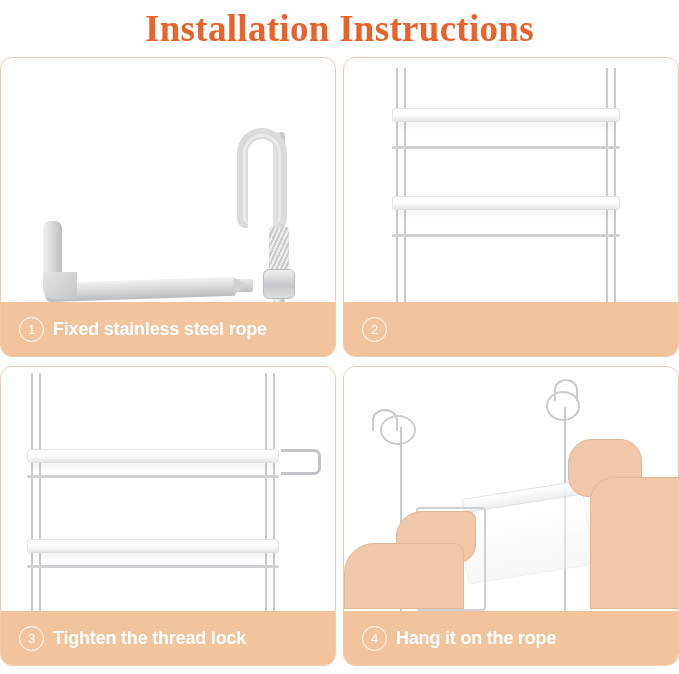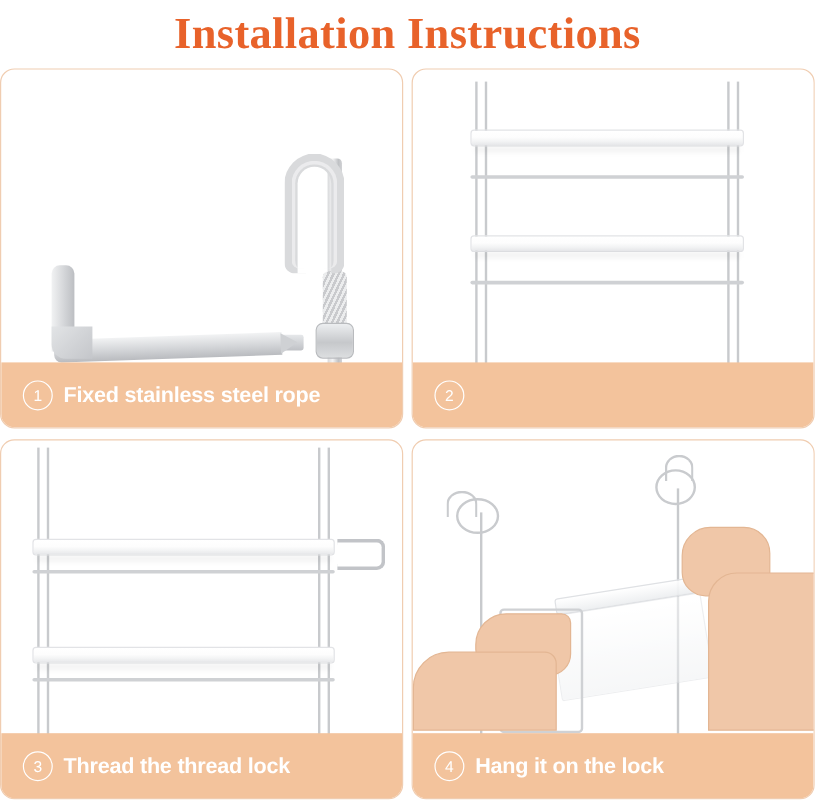--- a/index.html
+++ b/index.html
@@ -317,21 +317,21 @@
         <div class="shelf-rail" style="left:26px;top:108px;width:252px;"></div>
 
         <div class="hook-small" style="left:280px;top:82px;"></div>
 
         <div class="shelf-board" style="left:26px;top:172px;width:252px;"></div>
         <div class="shelf-shadow" style="left:30px;top:186px;width:244px;"></div>
         <div class="shelf-rail" style="left:26px;top:198px;width:252px;"></div>
       </div>
       <div class="caption">
         <span class="num">3</span>
-        <span class="txt">Thread the thread lock</span>
+        <span class="txt">Tighten the thread lock</span>
       </div>
     </div>
 
     <div class="card">
       <div class="art">
 
         <div class="vline" style="left:56px;top:60px;height:200px;"></div>
         <div class="vline" style="left:220px;top:40px;height:220px;"></div>
 
         <div class="wire" style="left:36px;top:48px;width:36px;height:30px;border-radius:50%;"></div>
@@ -344,18 +344,18 @@
         <div class="acrylic" style="left:118px;top:136px;width:128px;height:72px;transform:rotate(-9deg);border-radius:2px;opacity:.55;"></div>
         <div class="wire" style="left:72px;top:140px;width:70px;height:104px;border-radius:4px;border-color:#cfd1d4;"></div>
 
         <div class="hand left" style="left:52px;top:144px;width:80px;height:52px;border-radius:26px 8px 18px 22px;"></div>
         <div class="hand" style="left:0px;top:176px;width:120px;height:66px;border-radius:30px 10px 0 0;"></div>
         <div class="hand" style="left:224px;top:72px;width:74px;height:58px;border-radius:24px 22px 10px 20px;"></div>
         <div class="hand" style="left:246px;top:110px;width:92px;height:132px;border-radius:24px 0 0 0;"></div>
       </div>
       <div class="caption">
         <span class="num">4</span>
-        <span class="txt">Hang it on the lock</span>
+        <span class="txt">Hang it on the rope</span>
       </div>
     </div>
 
   </div>
 </div>
 
 </body></html>

